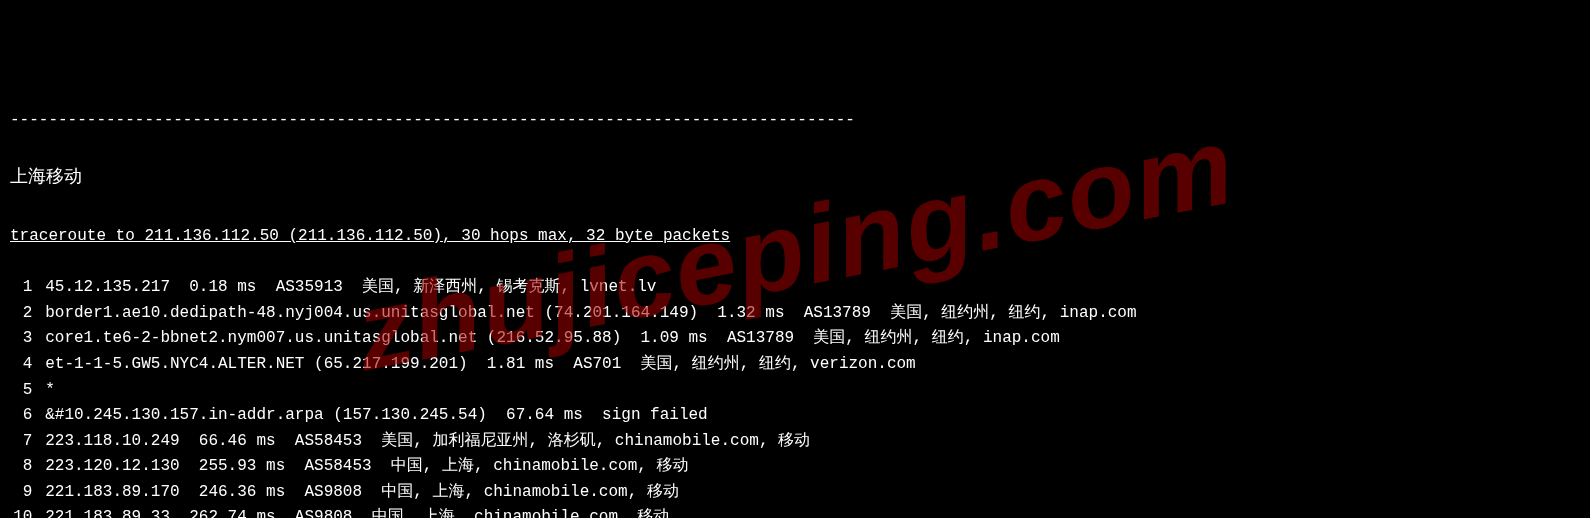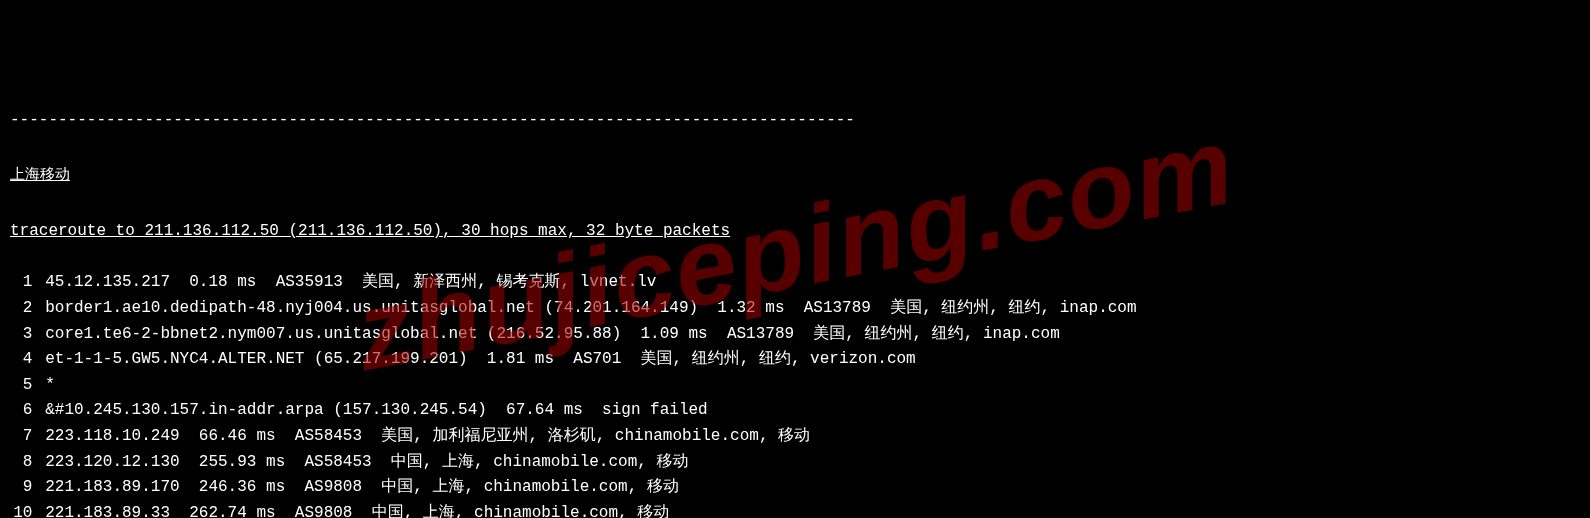--- a/index.html
+++ b/index.html
@@ -18,24 +18,23 @@
       position: relative;
       width: 1590px;
       height: 518px;
       overflow: hidden;
     }
     .divider {
       letter-spacing: 0;
     }
     .title {
       font-family: 'Microsoft YaHei', SimSun, sans-serif;
-      font-size: 15px;
+      font-size: 18px;
       margin-top: 2px;
       margin-bottom: 2px;
-      text-decoration: underline;
     }
     .trace-header {
       margin-top: 6px;
       text-decoration: underline;
     }
     .hop-row {
       white-space: pre;
     }
     .hop-num {
       display: inline-block;

